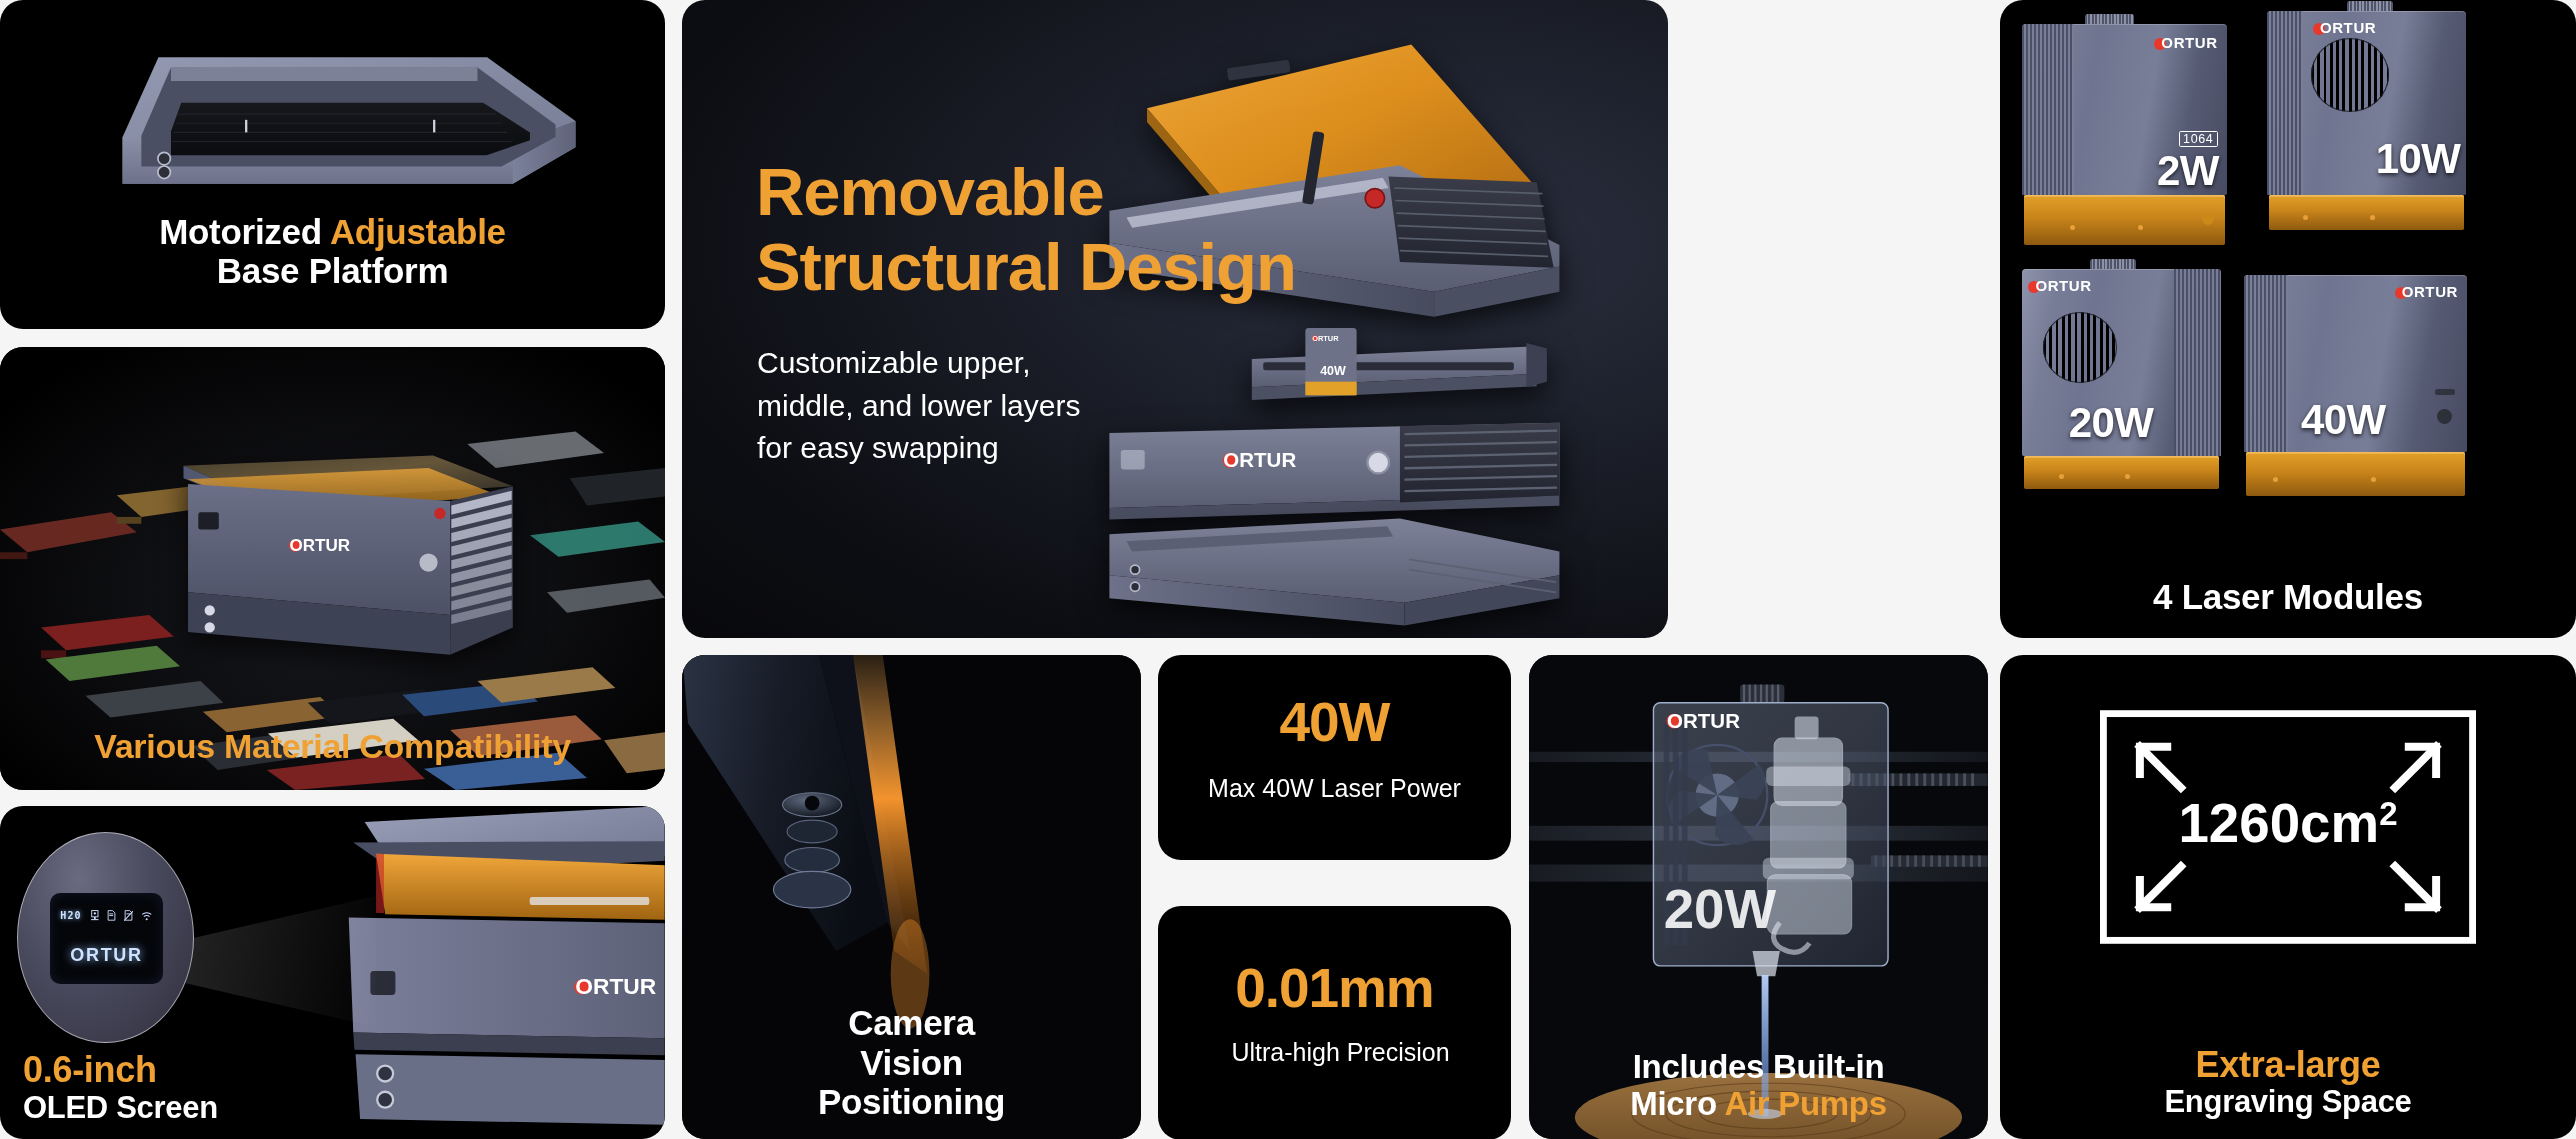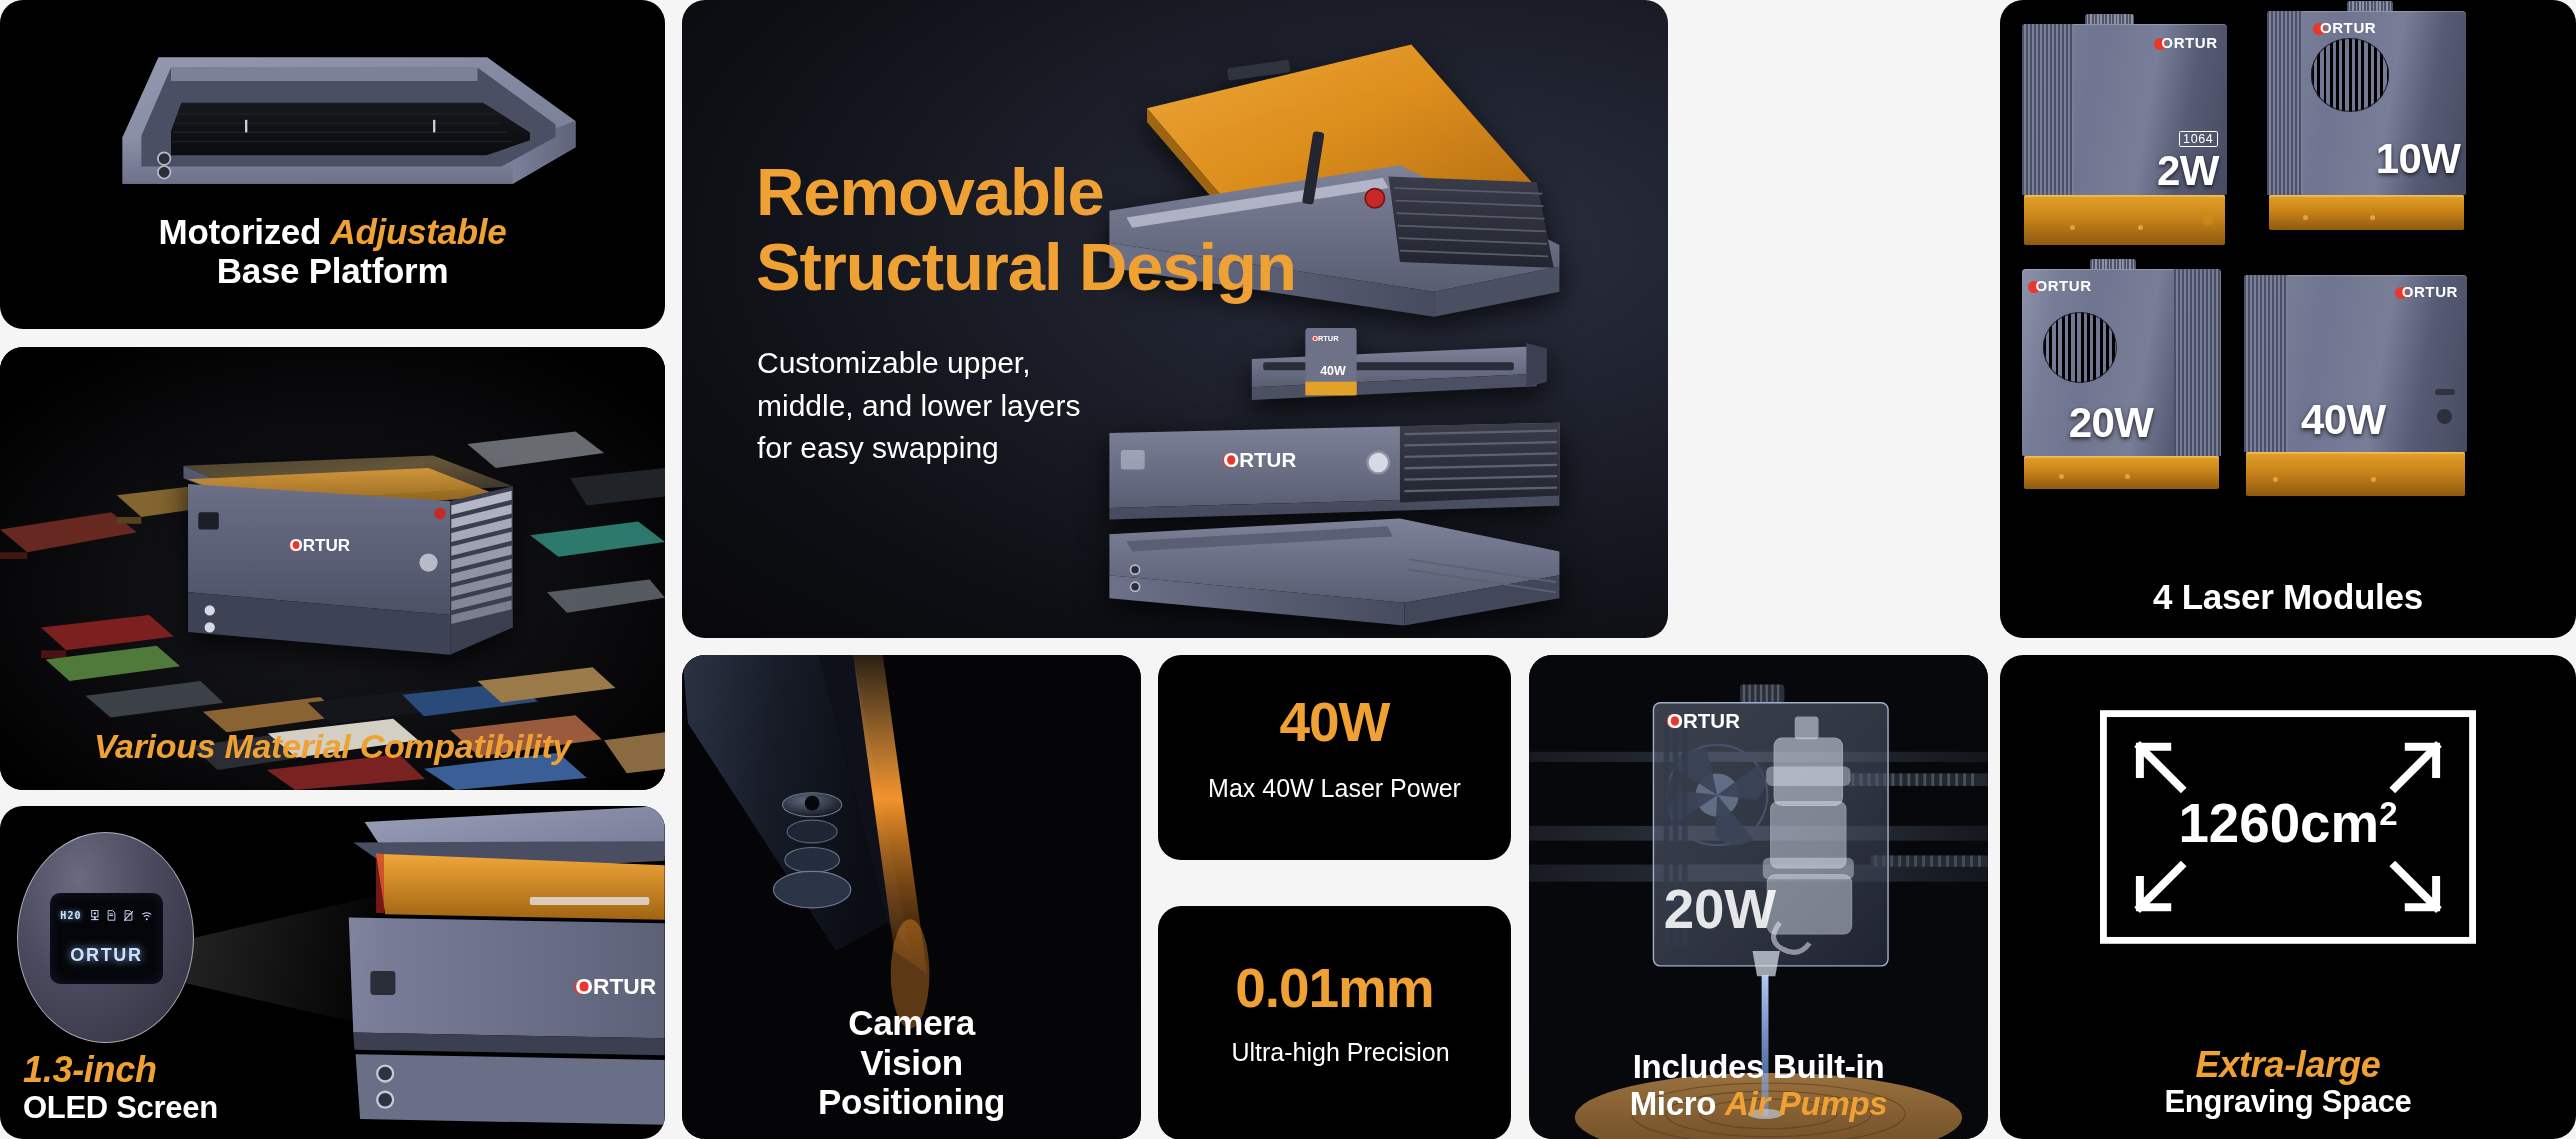--- a/index.html
+++ b/index.html
@@ -23,21 +23,21 @@
   
   .cap {
     position: absolute; left: 0; right: 0;
     text-align: center;
     color: #ffffff;
     font-weight: 700;
     letter-spacing: -0.3px;
     z-index: 6;
     line-height: 1.12;
   }
-  .orange { color: #efa133; font-style: italic; }
+  .orange { color: #efa133; }
 
   
   #p1 { left: 0; top: 0; width: 665px; height: 329px; }
   #p1 .art { position:absolute; left:0; top:23px; width:100%; height:188px; }
   #p1 .cap { top: 212px; font-size: 35px; }
 
   
   #p2 { left: 0; top: 347px; width: 665px; height: 443px; }
   #p2 .cap { bottom: 25px; font-size: 34px; }
 
@@ -365,21 +365,21 @@
           <svg width="11.4" height="10.3" viewBox="0 0 20 18">
             <path d="M2 6 a12 12 0 0 1 16 0" fill="none" stroke="#cfe2ff" stroke-width="1.8"></path>
             <path d="M5 10 a8 8 0 0 1 10 0" fill="none" stroke="#cfe2ff" stroke-width="1.8"></path>
             <circle cx="10" cy="14.5" r="1.8" fill="#cfe2ff"></circle>
           </svg>
         </div>
         <div class="oled-logo" style="top:52px; font-size:18px;">ORTUR</div>
       </div>
     </div>
     <div class="cap">
-      <div class="orange" style="font-size:36px;">1.3-inch</div>
+      <div class="orange" style="font-size:36px;">0.6-inch</div>
       <div style="font-size:31px;">OLED Screen</div>
     </div>
   </div>
 
   <div class="panel" id="p4">
     <div style="position:absolute; left:353px; top:0; width:633px; height:638px;">
       <svg viewBox="0 0 1110 1120" width="633" height="638">
         <defs>
           <linearGradient id="lid-amber" x1="0" y1="0" x2="1" y2="1">
             <stop offset="0" stop-color="#ffb23a"></stop>

